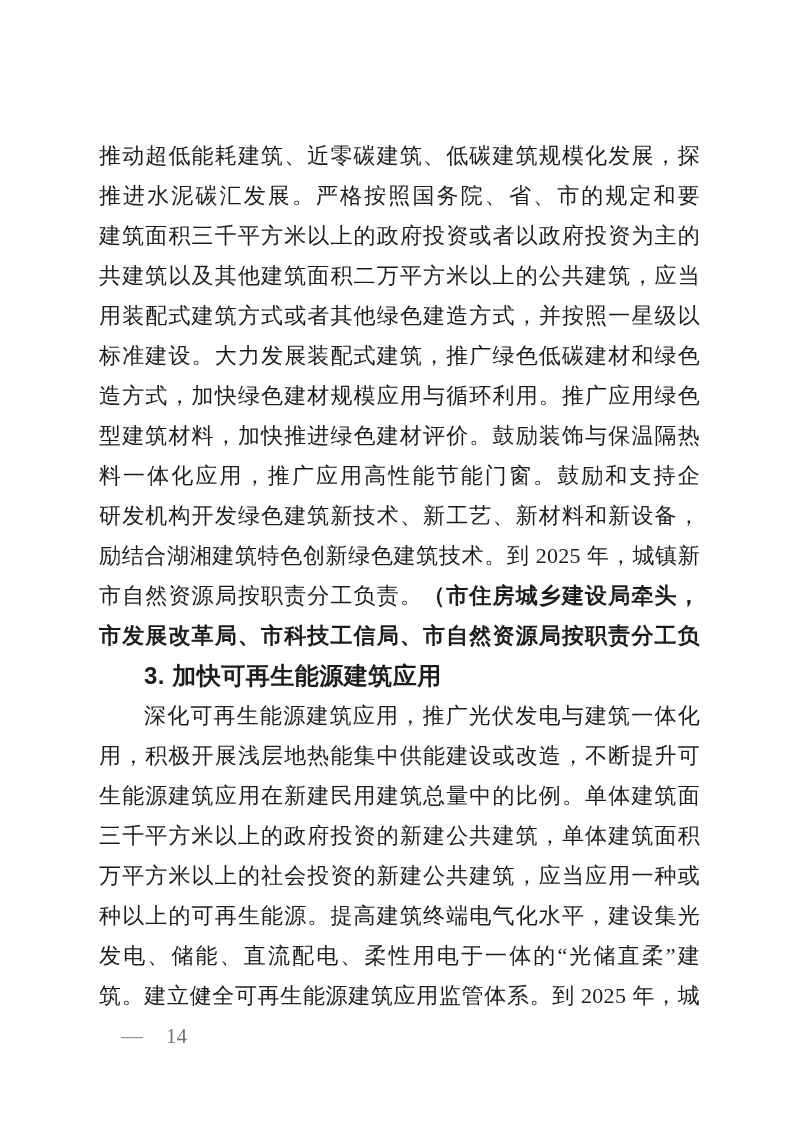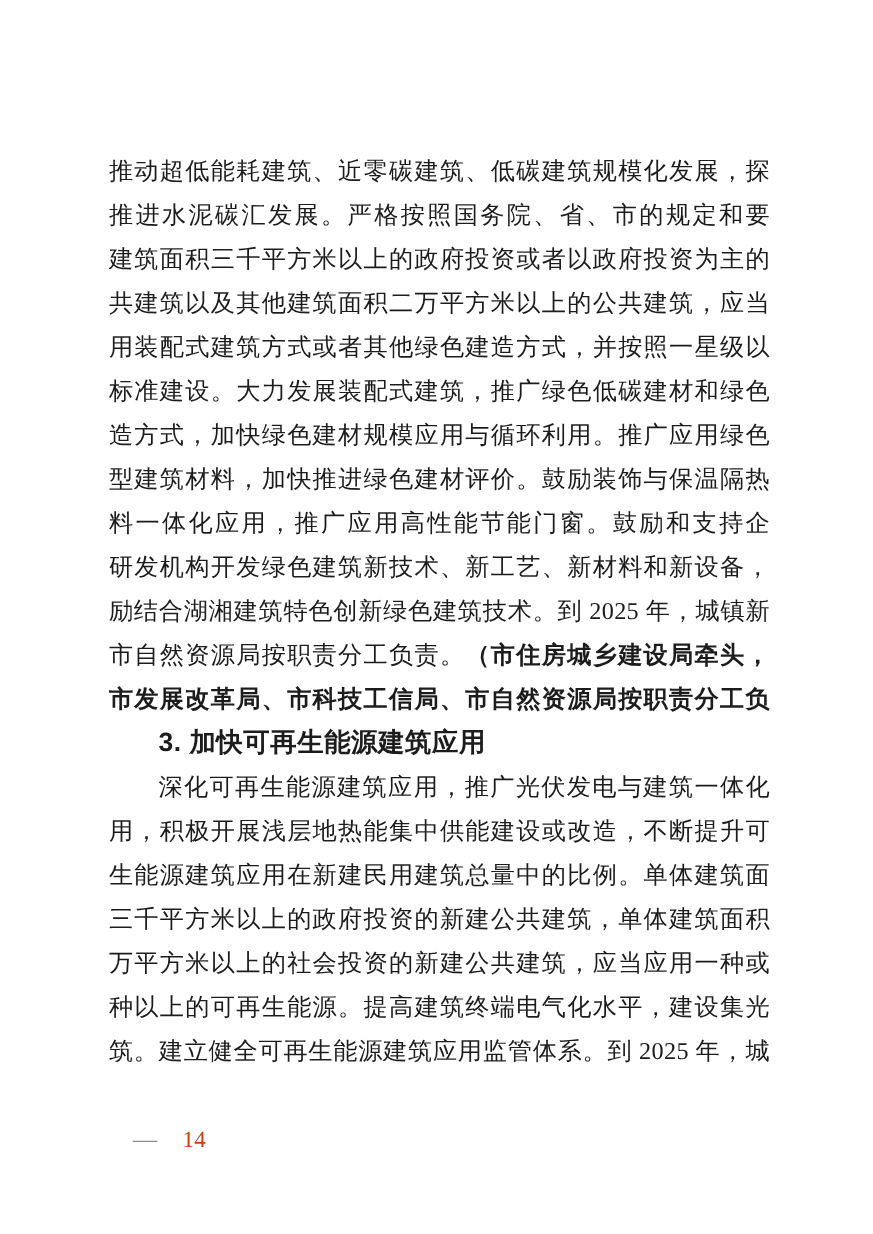--- a/index.html
+++ b/index.html
@@ -55,21 +55,21 @@
     align-items: center;
     gap: 23px;
     font-size: 21px;
   }
   .footer-dash {
     color: #8a8a8a;
     font-size: 22px;
     line-height: 28px;
   }
   .footer-num {
-    color: #c2410c;
+    color: #737373;
     line-height: 28px;
   }
 </style>
 </head>
 <body>
 
 <div class="page">
   <div class="doc-body">
       <div class="line body"><span>推动超低能耗建筑、近零碳建筑、低碳建筑规模化发展，探索</span></div>
       <div class="line body"><span>推进水泥碳汇发展。严格按照国务院、省、市的规定和要求，</span></div>
@@ -84,19 +84,20 @@
       <div class="line body"><span>励结合湖湘建筑特色创新绿色建筑技术。到 2025 年，城镇新建</span></div>
       <div class="line body"><span>市自然资源局按职责分工负责。</span><span class="bold">（市住房城乡建设局牵头，</span></div>
       <div class="line body"><span class="bold">市发展改革局、市科技工信局、市自然资源局按职责分工负责）</span></div>
       <div class="line heading"><span class="bold">3. 加快可再生能源建筑应用</span></div>
       <div class="line body-first"><span>深化可再生能源建筑应用，推广光伏发电与建筑一体化应</span></div>
       <div class="line body"><span>用，积极开展浅层地热能集中供能建设或改造，不断提升可再</span></div>
       <div class="line body"><span>生能源建筑应用在新建民用建筑总量中的比例。单体建筑面积</span></div>
       <div class="line body"><span>三千平方米以上的政府投资的新建公共建筑，单体建筑面积二</span></div>
       <div class="line body"><span>万平方米以上的社会投资的新建公共建筑，应当应用一种或一</span></div>
       <div class="line body"><span>种以上的可再生能源。提高建筑终端电气化水平，建设集光伏</span></div>
+      <div class="line body"><span>发电、储能、直流配电、柔性用电于一体的“光储直柔”建</span></div>
       <div class="line body"><span>筑。建立健全可再生能源建筑应用监管体系。到 2025 年，城镇</span></div>
     </div>
   <div class="footer">
     <span class="footer-dash">—</span>
     <span class="footer-num">14</span>
   </div>
 </div>
 
 </body></html>

